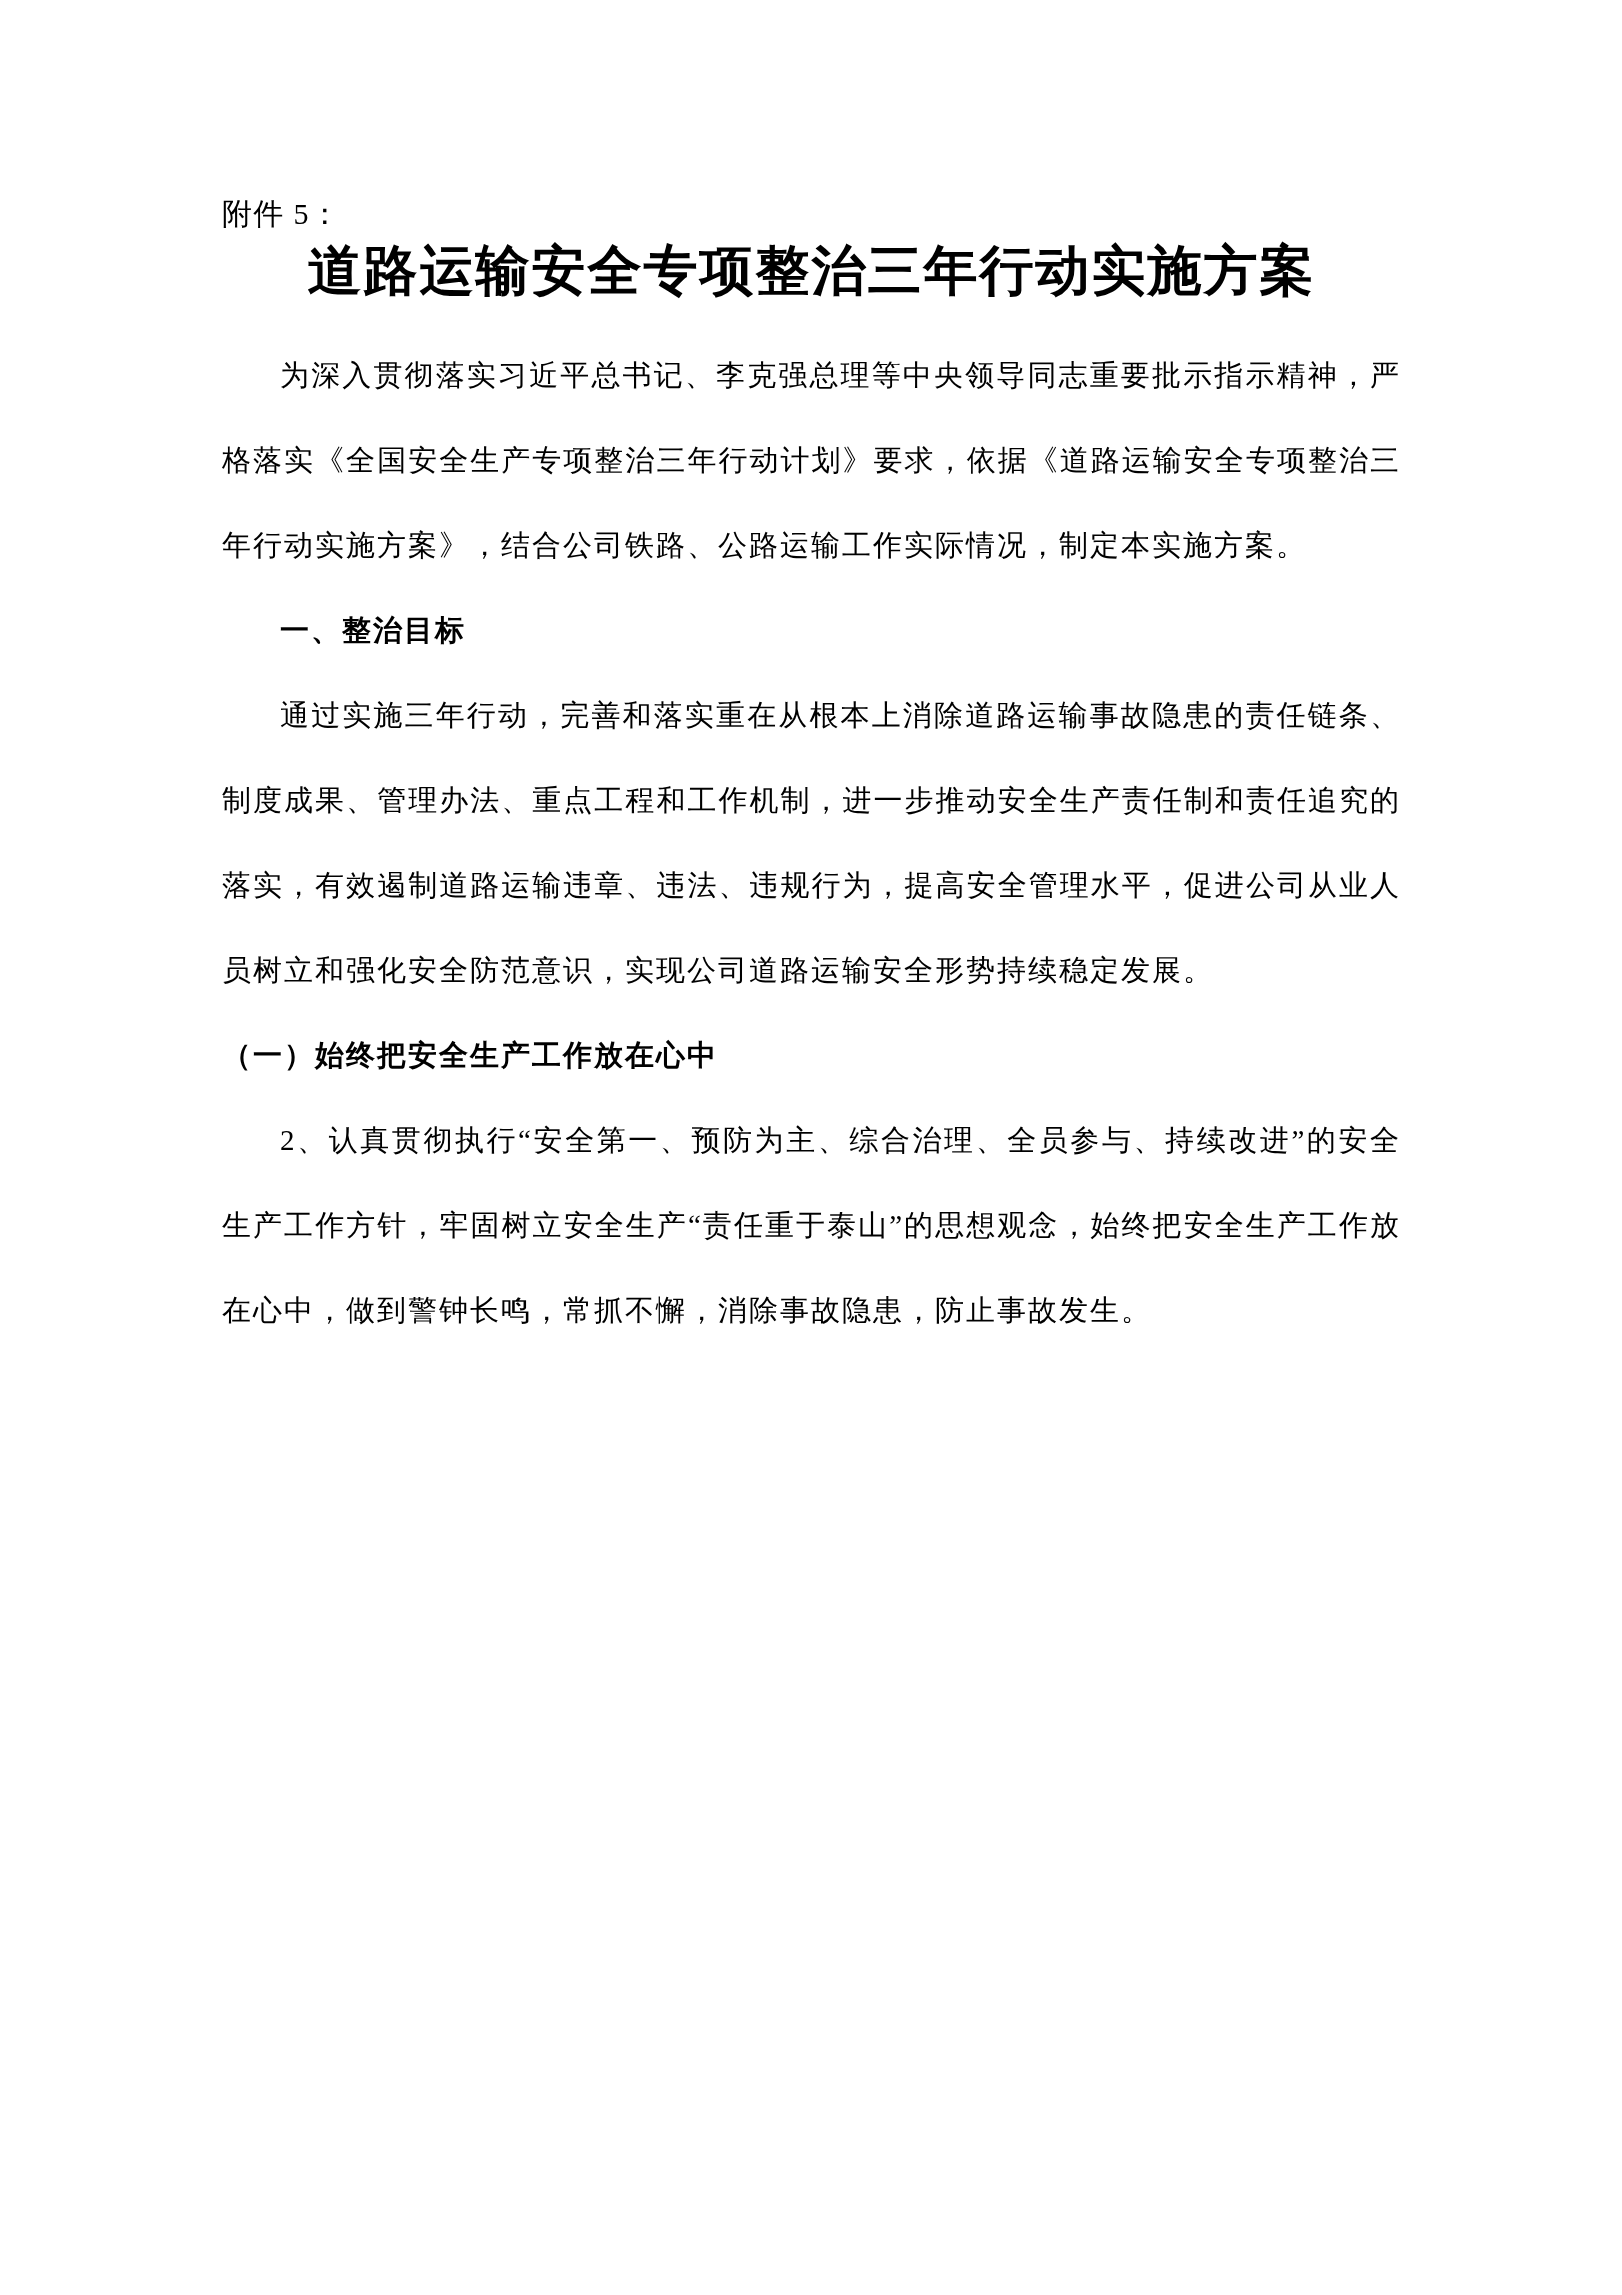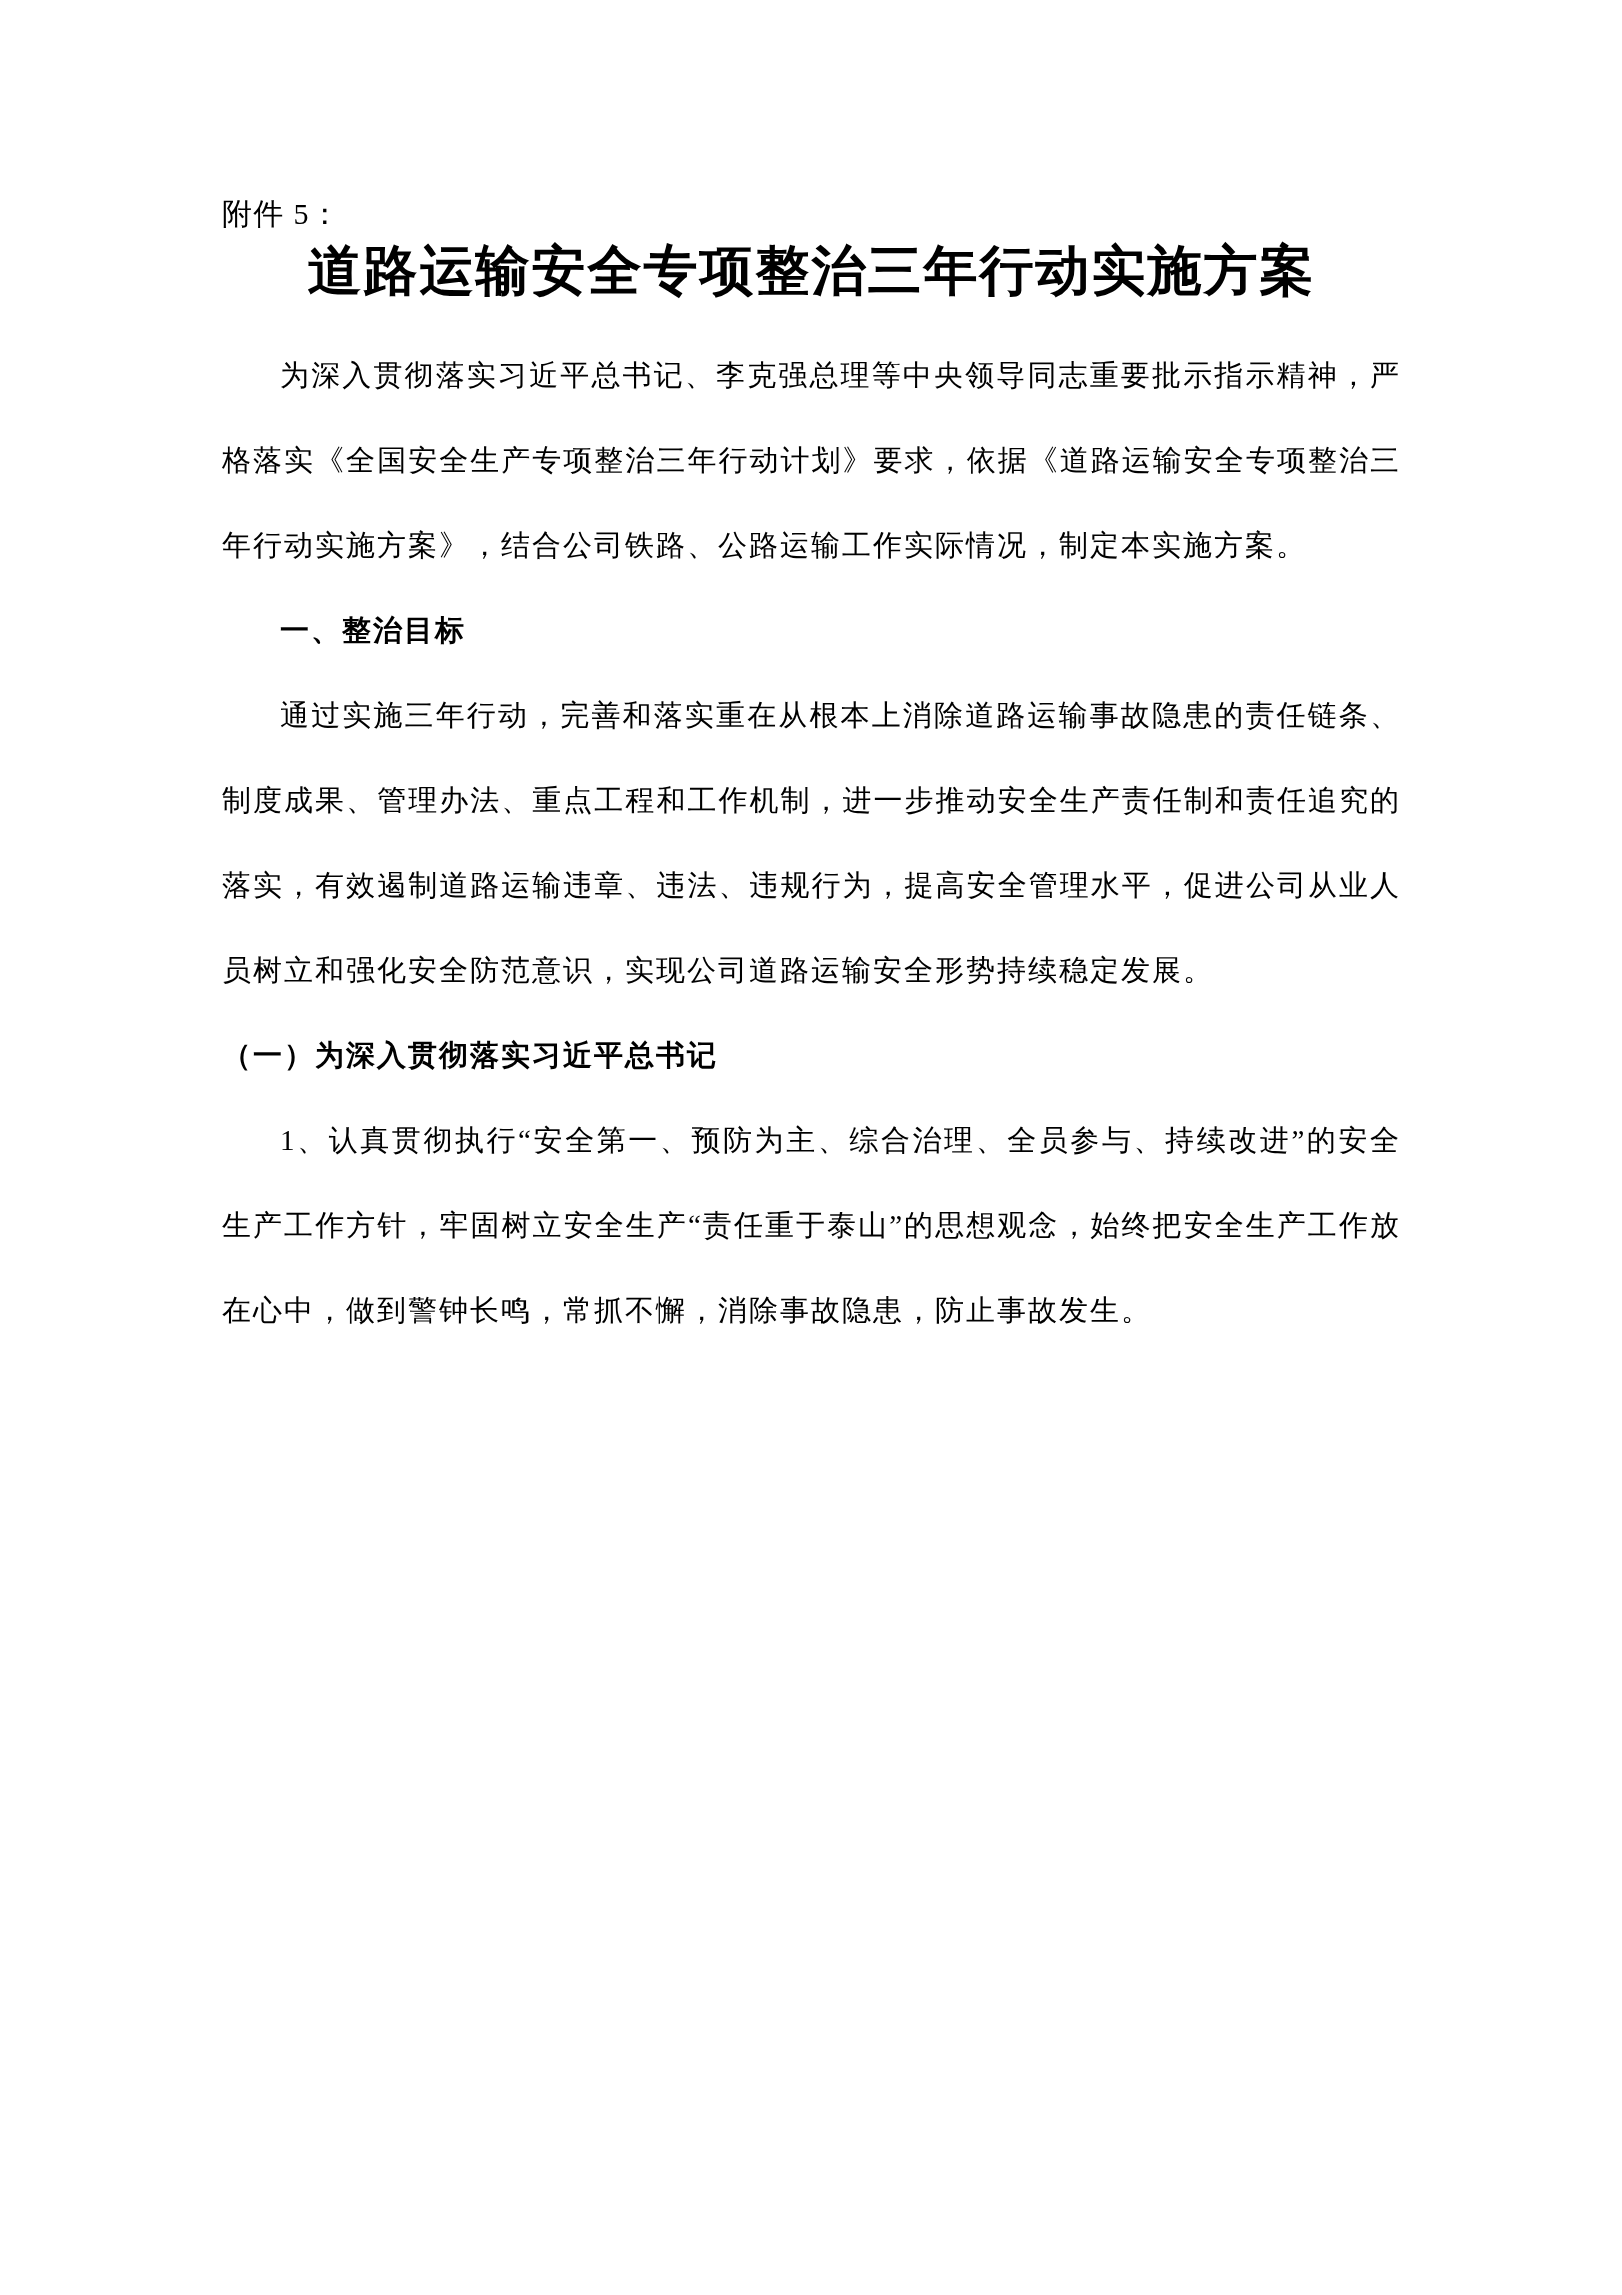--- a/index.html
+++ b/index.html
@@ -69,20 +69,20 @@
 
     <div class="doc-body">
 
       <p class="block indent-2">为深入贯彻落实习近平总书记、李克强总理等中央领导同志重要批示指示精神，严格落实《全国安全生产专项整治三年行动计划》要求，依据《道路运输安全专项整治三年行动实施方案》，结合公司铁路、公路运输工作实际情况，制定本实施方案。</p>
 
       <p class="block indent-2 bold">一、整治目标</p>
 
       <p class="block indent-2">通过实施三年行动，完善和落实重在从根本上消除道路运输事故隐患的责任链条、制度成果、管理办法、重点工程和工作机制，进一步推动安全生产责任制和责任追究的落实，有效遏制道路运输违章、违法、违规行为，提高安全管理水平，促进公司从业人员树立和强化安全防范意识，实现公司道路运输安全形势持续稳定发展。</p>
 
 
-      <p class="block indent-0 bold">（一）为深入贯彻落实习近平总书记</p>
+      <p class="block indent-0 bold">（一）始终把安全生产工作放在心中</p>
 
-      <p class="block indent-2">1、认真贯彻执行“安全第一、预防为主、综合治理、全员参与、持续改进”的安全生产工作方针，牢固树立安全生产“责任重于泰山”的思想观念，始终把安全生产工作放在心中，做到警钟长鸣，常抓不懈，消除事故隐患，防止事故发生。</p>
+      <p class="block indent-2">2、认真贯彻执行“安全第一、预防为主、综合治理、全员参与、持续改进”的安全生产工作方针，牢固树立安全生产“责任重于泰山”的思想观念，始终把安全生产工作放在心中，做到警钟长鸣，常抓不懈，消除事故隐患，防止事故发生。</p>
 
     </div>
   </div>
 </div>
 
 
 </body></html>

